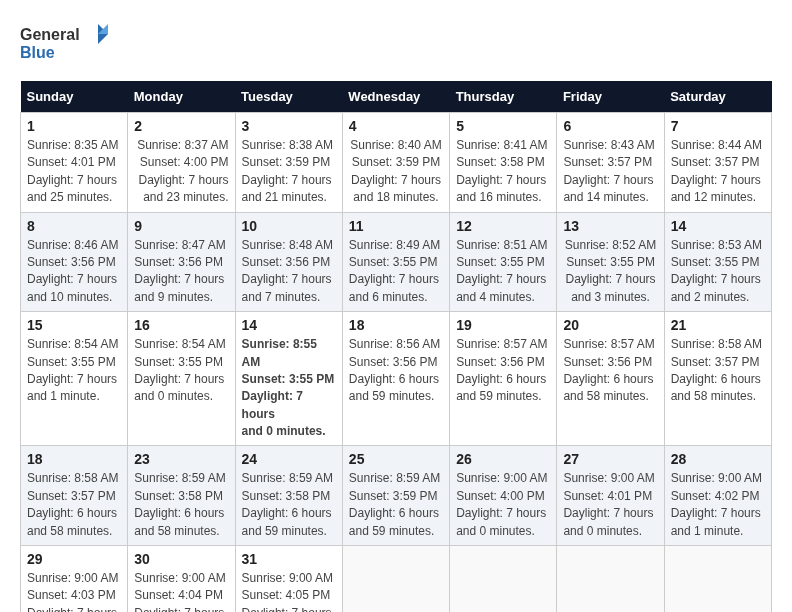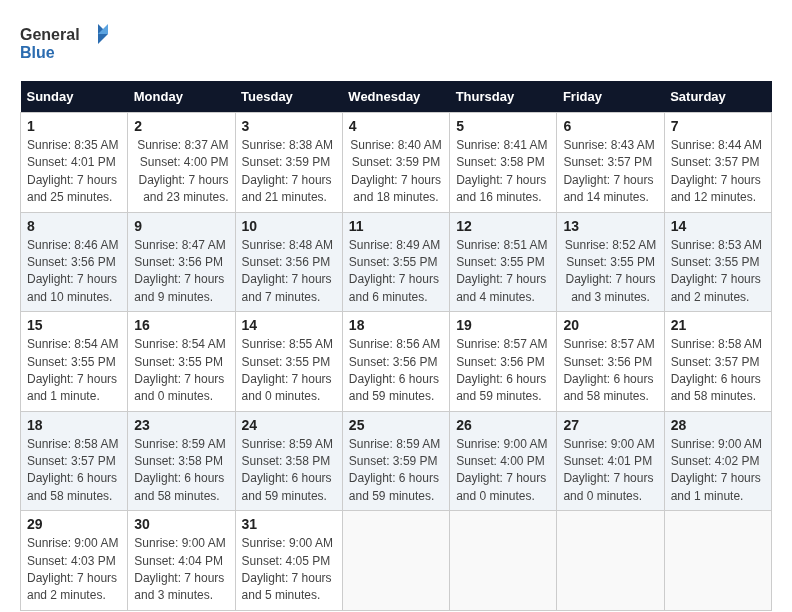--- a/index.html
+++ b/index.html
@@ -219,21 +219,21 @@
         </td>
         <td>
           <span class="day-number">16</span>
           <div class="day-info" style="white-space: pre-line;">Sunrise: 8:54 AM
 Sunset: 3:55 PM
 Daylight: 7 hours
 and 0 minutes.</div>
         </td>
         <td>
           <span class="day-number">14</span>
-          <div class="day-info" style="white-space: pre-line;">Sunrise: 8:55 AM
+          <div class="day-info" style="white-space: pre-line; font-weight: bold;">Sunrise: 8:55 AM
 Sunset: 3:55 PM
 Daylight: 7 hours
 and 0 minutes.</div>
         </td>
         <td>
           <span class="day-number">18</span>
           <div class="day-info" style="white-space: pre-line;">Sunrise: 8:56 AM
 Sunset: 3:56 PM
 Daylight: 6 hours
 and 59 minutes.</div>

